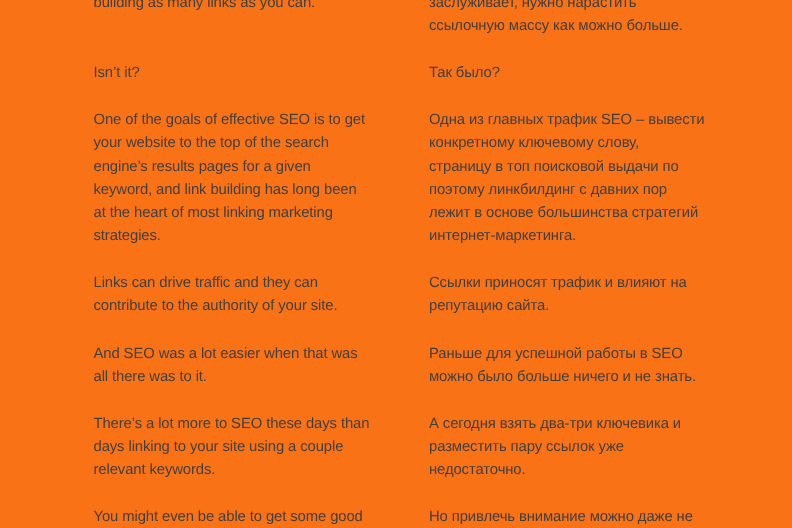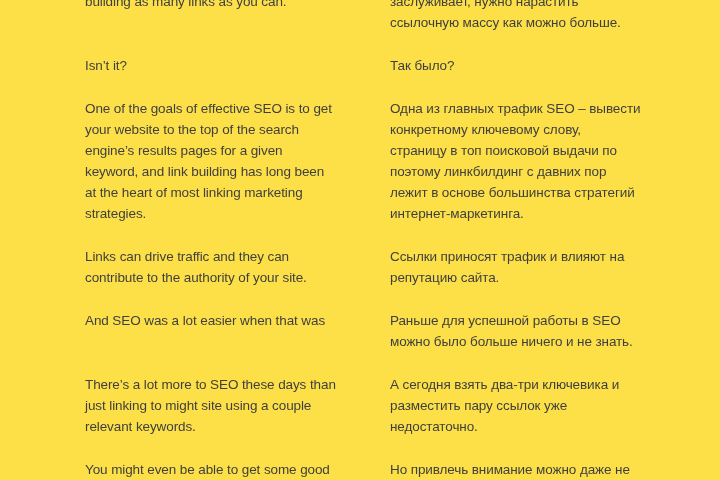--- a/index.html
+++ b/index.html
@@ -11,21 +11,21 @@
     width: 720px;
     height: 480px;
     overflow: hidden;
     font-family: "Liberation Sans", sans-serif;
   }
   .page {
     position: relative;
     width: 720px;
     height: 480px;
     overflow: hidden;
-    background: #fde047;
+    background: #f97316;
   }
   .content {
     position: absolute;
     left: 85px;
     top: -9px;
   }
   .row {
     display: flex;
     gap: 18px;
     margin-bottom: 22px;
@@ -89,30 +89,31 @@
           <div class="line">contribute to the authority of your site.</div>
         </div>
         <div class="cell ru">
           <div class="line">Ссылки приносят трафик и влияют на</div>
           <div class="line">репутацию сайта.</div>
         </div>
       </div>
       <div class="row">
         <div class="cell en">
           <div class="line">And SEO was a lot easier when that was</div>
+          <div class="line">all there was to it.</div>
         </div>
         <div class="cell ru">
           <div class="line">Раньше для успешной работы в SEO</div>
           <div class="line">можно было больше ничего и не знать.</div>
         </div>
       </div>
       <div class="row">
         <div class="cell en">
           <div class="line">There’s a lot more to SEO these days than</div>
-          <div class="line">just linking to might site using a couple</div>
+          <div class="line">days linking to your site using a couple</div>
           <div class="line">relevant keywords.</div>
         </div>
         <div class="cell ru">
           <div class="line">А сегодня взять два-три ключевика и</div>
           <div class="line">разместить пару ссылок уже</div>
           <div class="line">недостаточно.</div>
         </div>
       </div>
       <div class="row">
         <div class="cell en">

